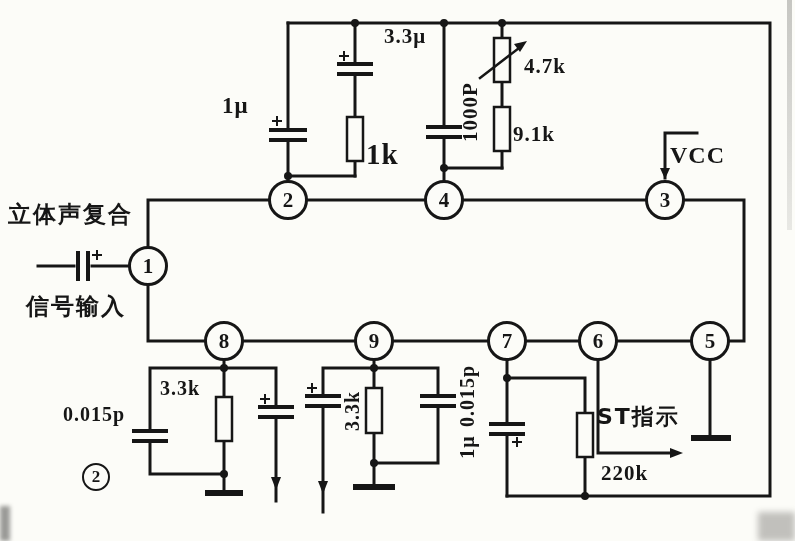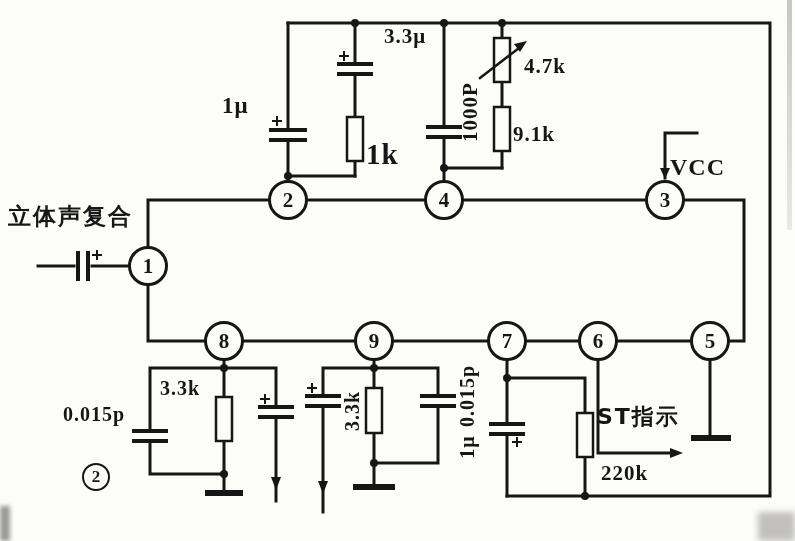--- a/index.html
+++ b/index.html
@@ -240,21 +240,22 @@
   <div class="lbl val vrot" style="left:470px; top:112px;">1000P</div>
   <div class="lbl val" style="left:524px; top:56px;">4.7k</div>
   <div class="lbl val" style="left:513px; top:124px;">9.1k</div>
   <div class="lbl val val-sm" style="left:63px; top:404px;">0.015p</div>
   <div class="lbl val val-sm" style="left:160px; top:378px;">3.3k</div>
   <div class="lbl val val-sm vrot" style="left:352px; top:411px;">3.3k</div>
   <div class="lbl val val-sm vrot" style="left:467px; top:396px;">0.015p</div>
   <div class="lbl val val-sm vrot" style="left:467px; top:447px;">1μ</div>
   <div class="lbl val" style="left:601px; top:463px;text-align:right;">220k</div>
 
-  <div class="lbl val" style="left:670px; top:143px; font-size:24px;margin-top:12px;">VCC</div>
-  <div class="lbl cjk" style="left:8px; top:205px;">立体声复合</div>
+  <div class="lbl val" style="left:670px; top:143px; font-size:24px;">VCC</div>
+  <div class="lbl cjk" style="left:8px; top:205px;font-family:Liberation Mono, monospace;">立体声复合</div>
+  <div class="lbl cjk" style="left:26px; top:295px;">信号输入</div>
   <div class="lbl cjk" style="left:597px; top:406px; font-size:22px;">ST指示</div>
 
   <div class="fig-badge" style="left:82px; top:463px;">
     <span>2</span>
   </div>
 
 </div>
 
 </body></html>

